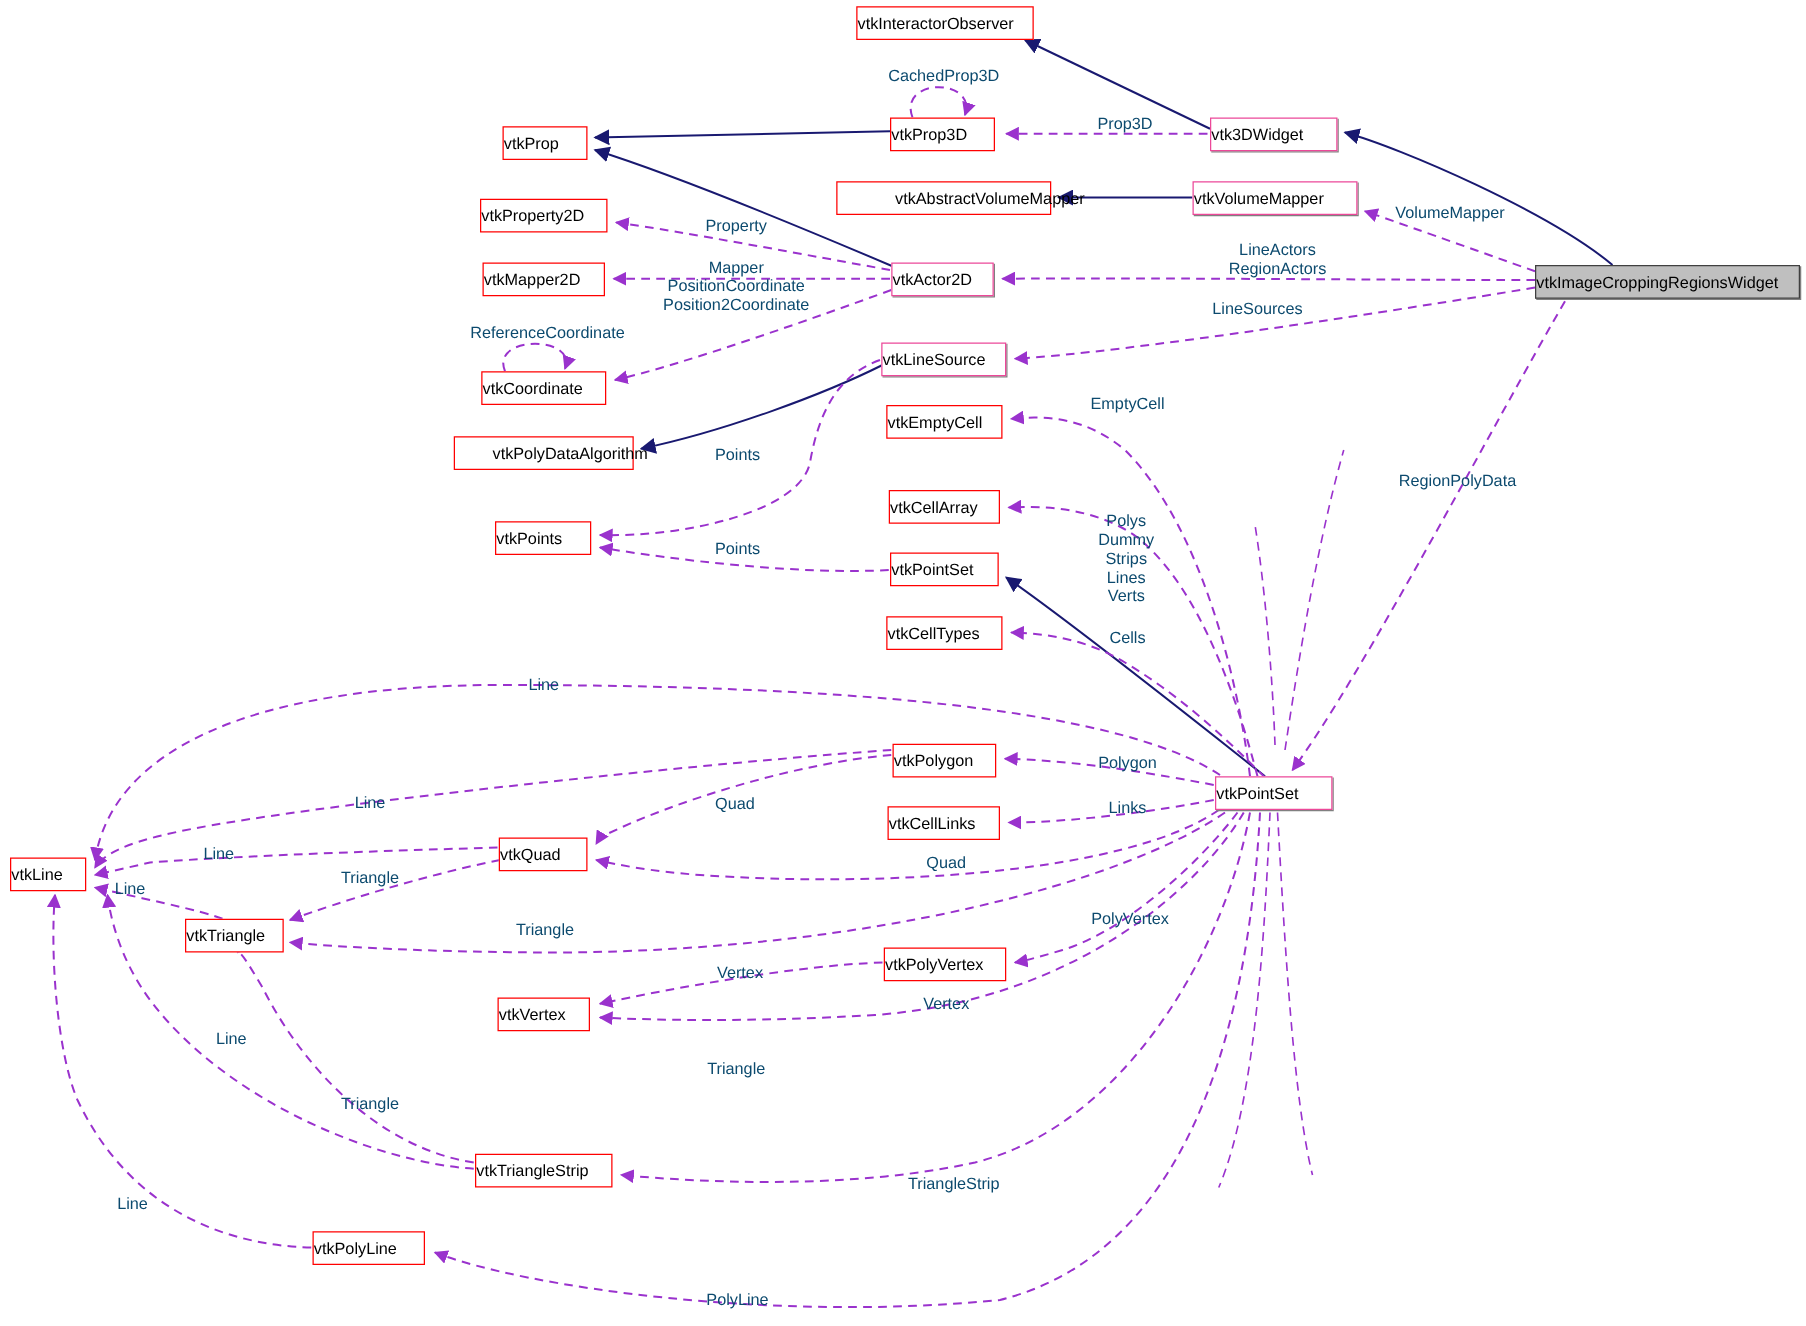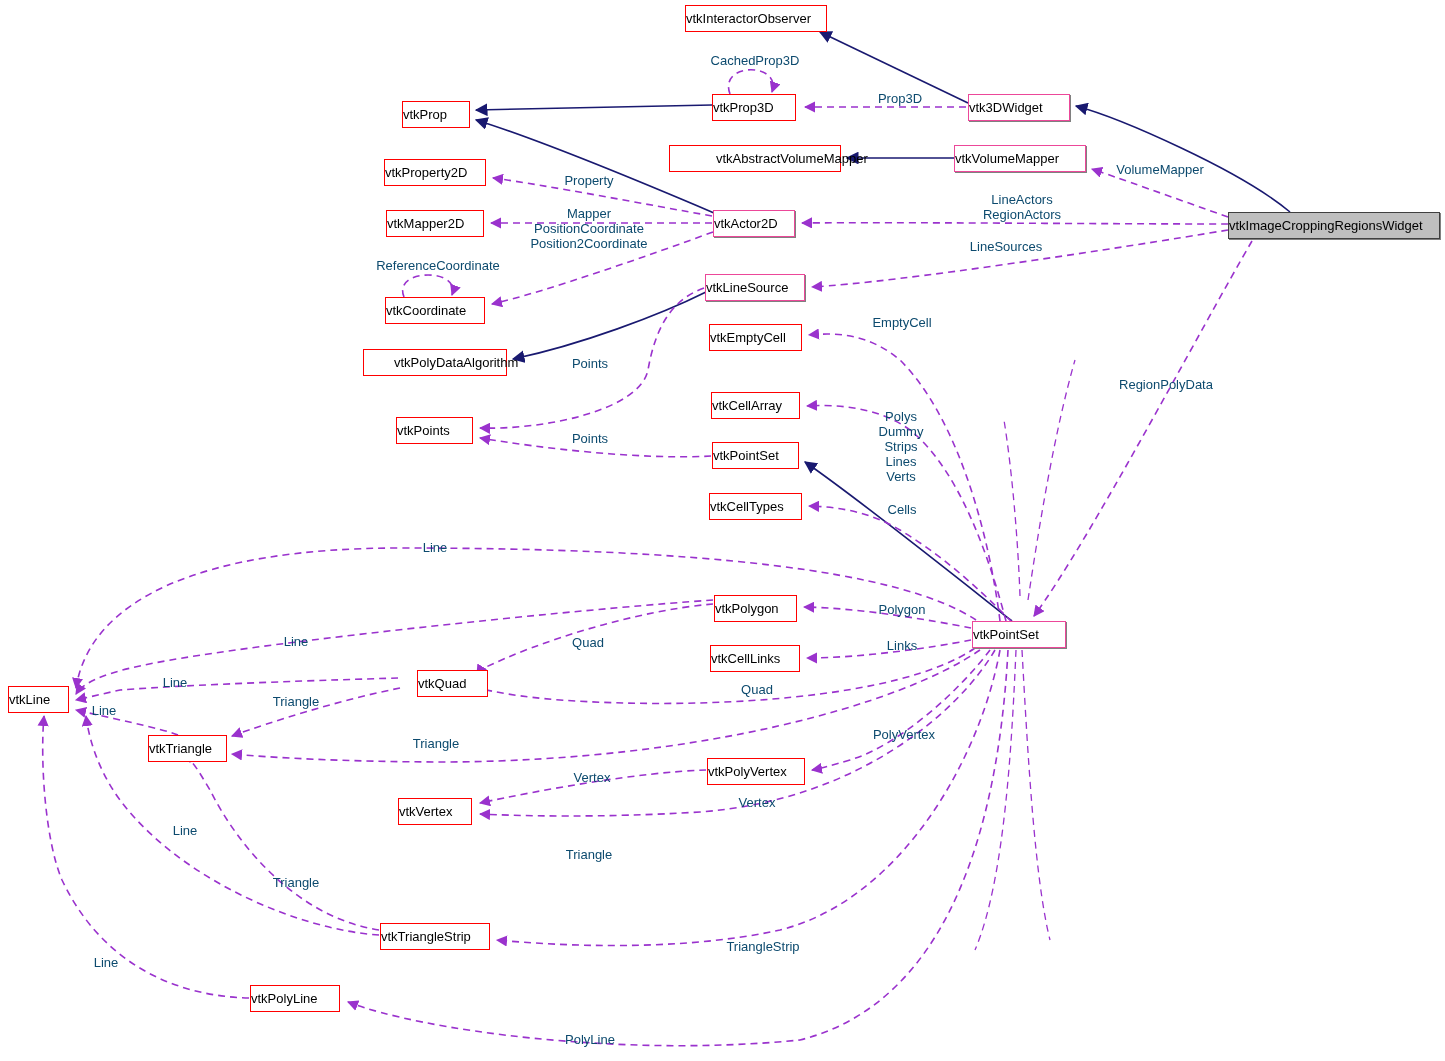--- a/index.html
+++ b/index.html
@@ -195,21 +195,21 @@
     </div>
   <div class="node" style="left:714px;top:595px;width:83px;">
       <span>vtkPolygon</span>
     </div>
   <div class="node dark" style="left:972px;top:621px;width:94px;">
       <span>vtkPointSet</span>
     </div>
   <div class="node" style="left:710px;top:645px;width:90px;">
       <span>vtkCellLinks</span>
     </div>
-  <div class="node" style="left:417px;top:670px;width:71px;">
+  <div class="node" style="left:399px;top:670px;width:71px;">
       <span>vtkQuad</span>
     </div>
   <div class="node" style="left:8px;top:686px;width:61px;">
       <span>vtkLine</span>
     </div>
   <div class="node" style="left:148px;top:735px;width:79px;">
       <span>vtkTriangle</span>
     </div>
   <div class="node" style="left:707px;top:758px;width:98px;">
       <span>vtkPolyVertex</span>

